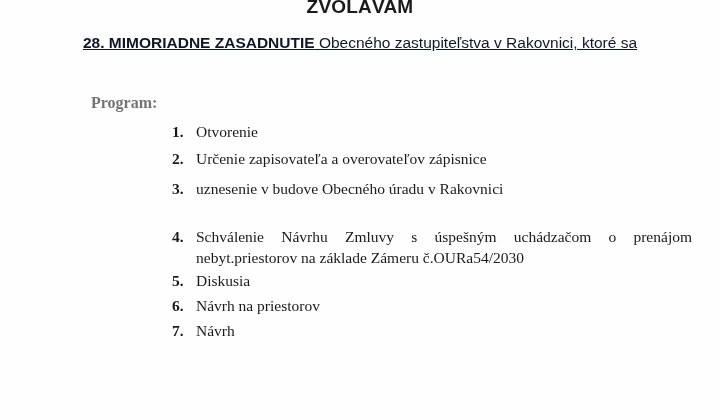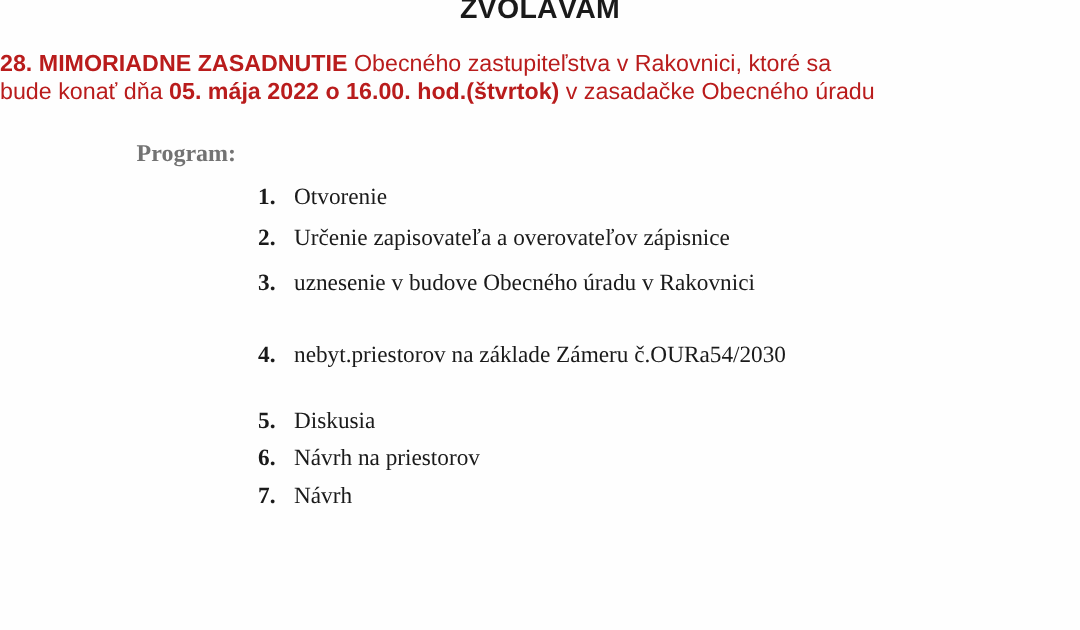--- a/index.html
+++ b/index.html
@@ -30,25 +30,26 @@
       font-weight: bold;
       font-size: 19px;
       letter-spacing: 0.2px;
       color: #1a1a1a;
     }
     .intro {
       position: absolute;
       left: 0;
       width: 720px;
       top: 33px;
-      text-align: left;
+      text-align: center;
       font-family: "Liberation Sans", sans-serif;
       font-size: 15.5px;
       line-height: 19px;
-      color: #b91c1c;
+      color: #0f172a;
+      text-decoration: underline;
     }
     .intro b { font-weight: bold; }
     .program-label {
       position: absolute;
       left: 91px;
       top: 94px;
       font-family: "Liberation Serif", serif;
       font-weight: bold;
       font-size: 16px;
       color: #737373;
@@ -86,23 +87,20 @@
 <body>
 
 <div class="page">
 
   <div class="title">ZVOLÁVAM</div>
 
   <div class="intro">
     <div>
       <b>28. MIMORIADNE ZASADNUTIE</b><span> Obecného zastupiteľstva v Rakovnici, ktoré sa</span>
     </div>
-    <div>
-      <span>bude konať dňa </span><b>05. mája 2022 o 16.00. hod.</b><b>(štvrtok)</b><span> v zasadačke Obecného úradu</span>
-    </div>
   </div>
 
   <div class="program-label">Program:</div>
 
   <div class="agenda-item" style="top:121px">
     <span class="agenda-num">1.</span>
     <span class="agenda-text">Otvorenie</span>
   </div>
 
   <div class="agenda-item" style="top:148px">
@@ -113,20 +111,21 @@
   <div class="agenda-item justified" style="top:178px">
     <span class="agenda-num">3.</span>
     <span class="agenda-text">
       <span class="line2">uznesenie v budove Obecného úradu v Rakovnici</span>
     </span>
   </div>
 
   <div class="agenda-item justified" style="top:226px">
     <span class="agenda-num">4.</span>
     <span class="agenda-text">
+      <span class="line1">Schválenie Návrhu Zmluvy s úspešným uchádzačom o prenájom</span>
       <span class="line2">nebyt.priestorov na základe Zámeru č.OURa54/2030</span>
     </span>
   </div>
 
   <div class="agenda-item" style="top:270px">
     <span class="agenda-num">5.</span>
     <span class="agenda-text">Diskusia</span>
   </div>
 
   <div class="agenda-item" style="top:295px">

